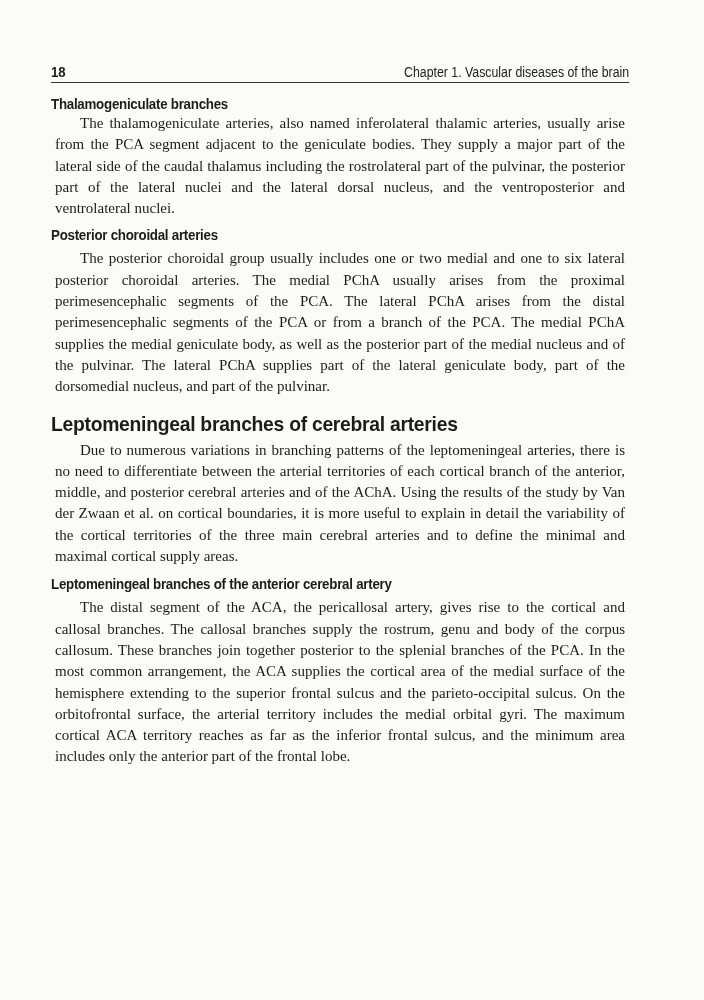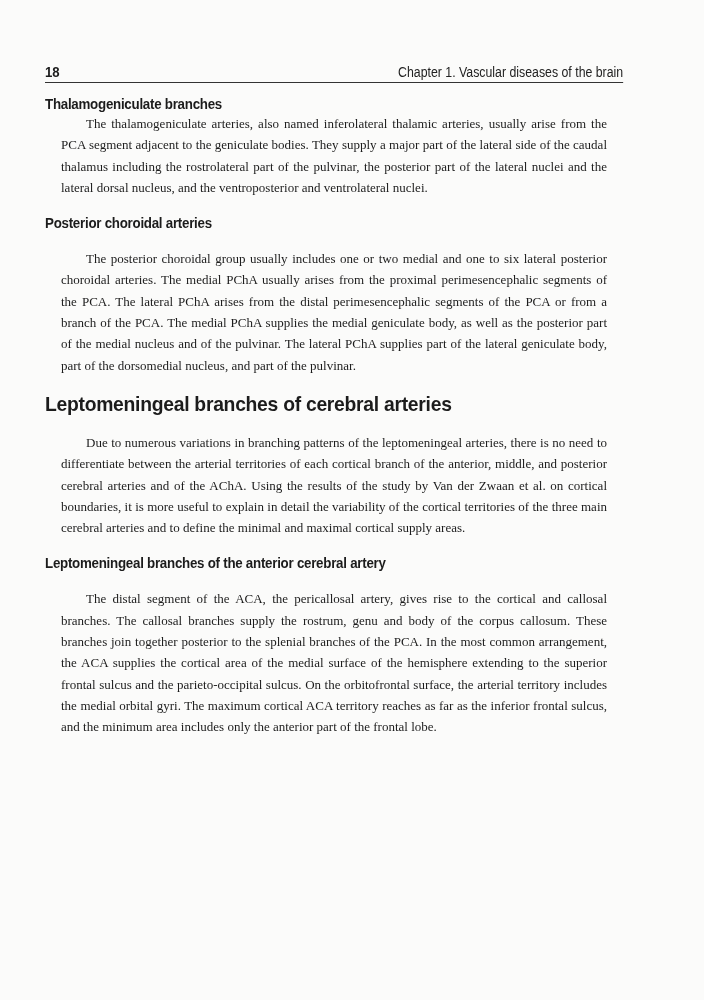--- a/index.html
+++ b/index.html
@@ -5,21 +5,21 @@
     html, body { margin: 0; padding: 0; }
     body {
       width: 704px; height: 1000px;
       background: #fbfbfa;
       color: #1c1c1c;
       position: relative;
       overflow: hidden;
     }
     .page {
       position: absolute;
-      left: 45px; top: 58px;
+      left: 51px; top: 58px;
       width: 578px;
     }
     .running-head {
       display: flex; justify-content: space-between; align-items: flex-end;
       font-family: "Liberation Sans", sans-serif;
       font-size: 14px;
       height: 22px;
       border-bottom: 1.2px solid #333;
       padding-bottom: 2px;
       transform: scaleX(0.88); transform-origin: left;
@@ -40,23 +40,23 @@
       font-family: "Liberation Sans", sans-serif;
       font-weight: bold;
       font-size: 21px;
       margin: 0;
       letter-spacing: -0.3px;
       transform: scaleX(0.92); transform-origin: left;
       white-space: nowrap;
     }
     p.body {
       font-family: "Liberation Serif", serif;
-      font-size: 13px;
+      font-size: 15px;
       line-height: 21.3px;
-      margin: 16px;
+      margin: 4px;
       text-align: justify;
       text-indent: 25px;
       hyphens: manual;
     }
     #h-thal { margin-top: 12px; }
     #p-thal { margin-top: 0px; }
     #h-pch { margin-top: 7px; }
     #h-lepto { margin-top: 14px; }
     #h-aca { margin-top: 8px; }
   </style>

